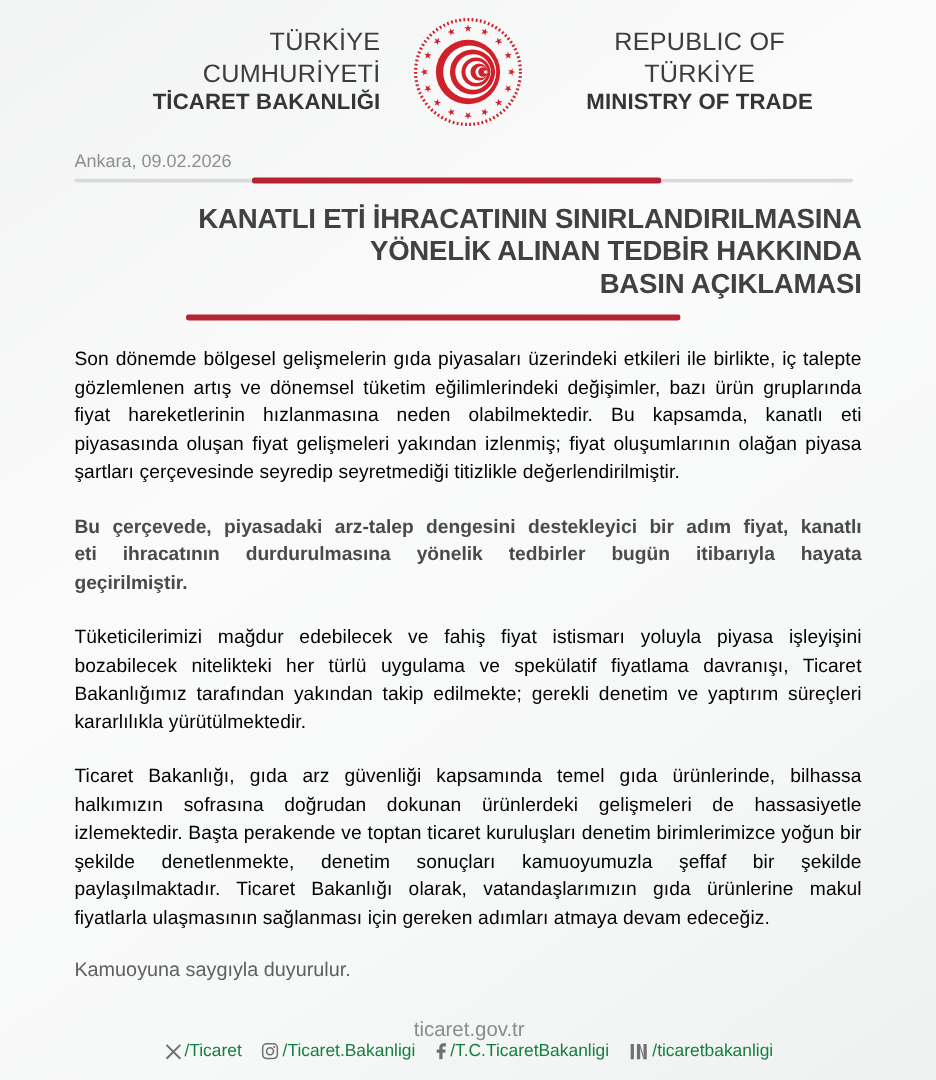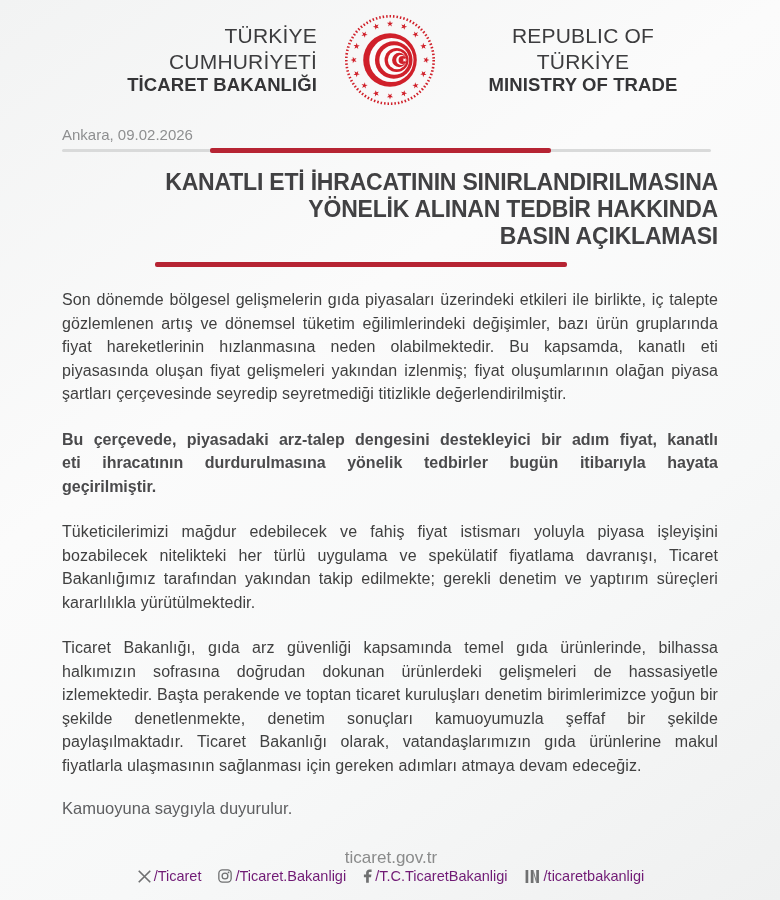--- a/index.html
+++ b/index.html
@@ -26,30 +26,30 @@
   .divider1 .red-seg{position:absolute;left:148px;width:341px;top:0;height:5px;background:#b62433;border-radius:2px;}
   .divider2{height:5px;width:412px;background:#b62433;border-radius:2px;margin:1px 0 0 93px;}
 
   
   .title{margin:15px 0 12px;text-align:right;font-size:23px;font-weight:700;
          line-height:27px;color:#414143;letter-spacing:-.2px;}
 
   
   main{margin-top:21px;}
   .para{margin:0 0 22px;font-size:16px;line-height:23.5px;letter-spacing:.1px;
-        color:#404040;text-align:justify;}
+        color:#000000;text-align:justify;}
   .para.emph{font-weight:700;color:#4a4a4c;word-spacing:4.5px;letter-spacing:0;}
   .closing{margin:0;font-size:16.5px;color:#5e5f61;}
 
   
   footer{position:absolute;left:62px;right:60px;bottom:16px;
          display:flex;justify-content:space-between;align-items:center;flex-direction:column;}
   .site{font-size:17px;color:#8a8b8b;}
   .social{display:flex;gap:17px;align-items:center;}
-  .soc-item{display:flex;align-items:center;gap:2px;font-size:14.5px;color:#701a75;cursor:pointer;}
+  .soc-item{display:flex;align-items:center;gap:2px;font-size:14.5px;color:#15803d;cursor:pointer;}
   .soc-icon{display:inline-flex;margin-right:1px;}
 </style>
 </head>
 <body>
 
 <div class="page">
 
   <header>
     <div class="hdr-block hdr-left">
       <div class="hdr-l1">TÜRKİYE CUMHURİYETİ</div>

